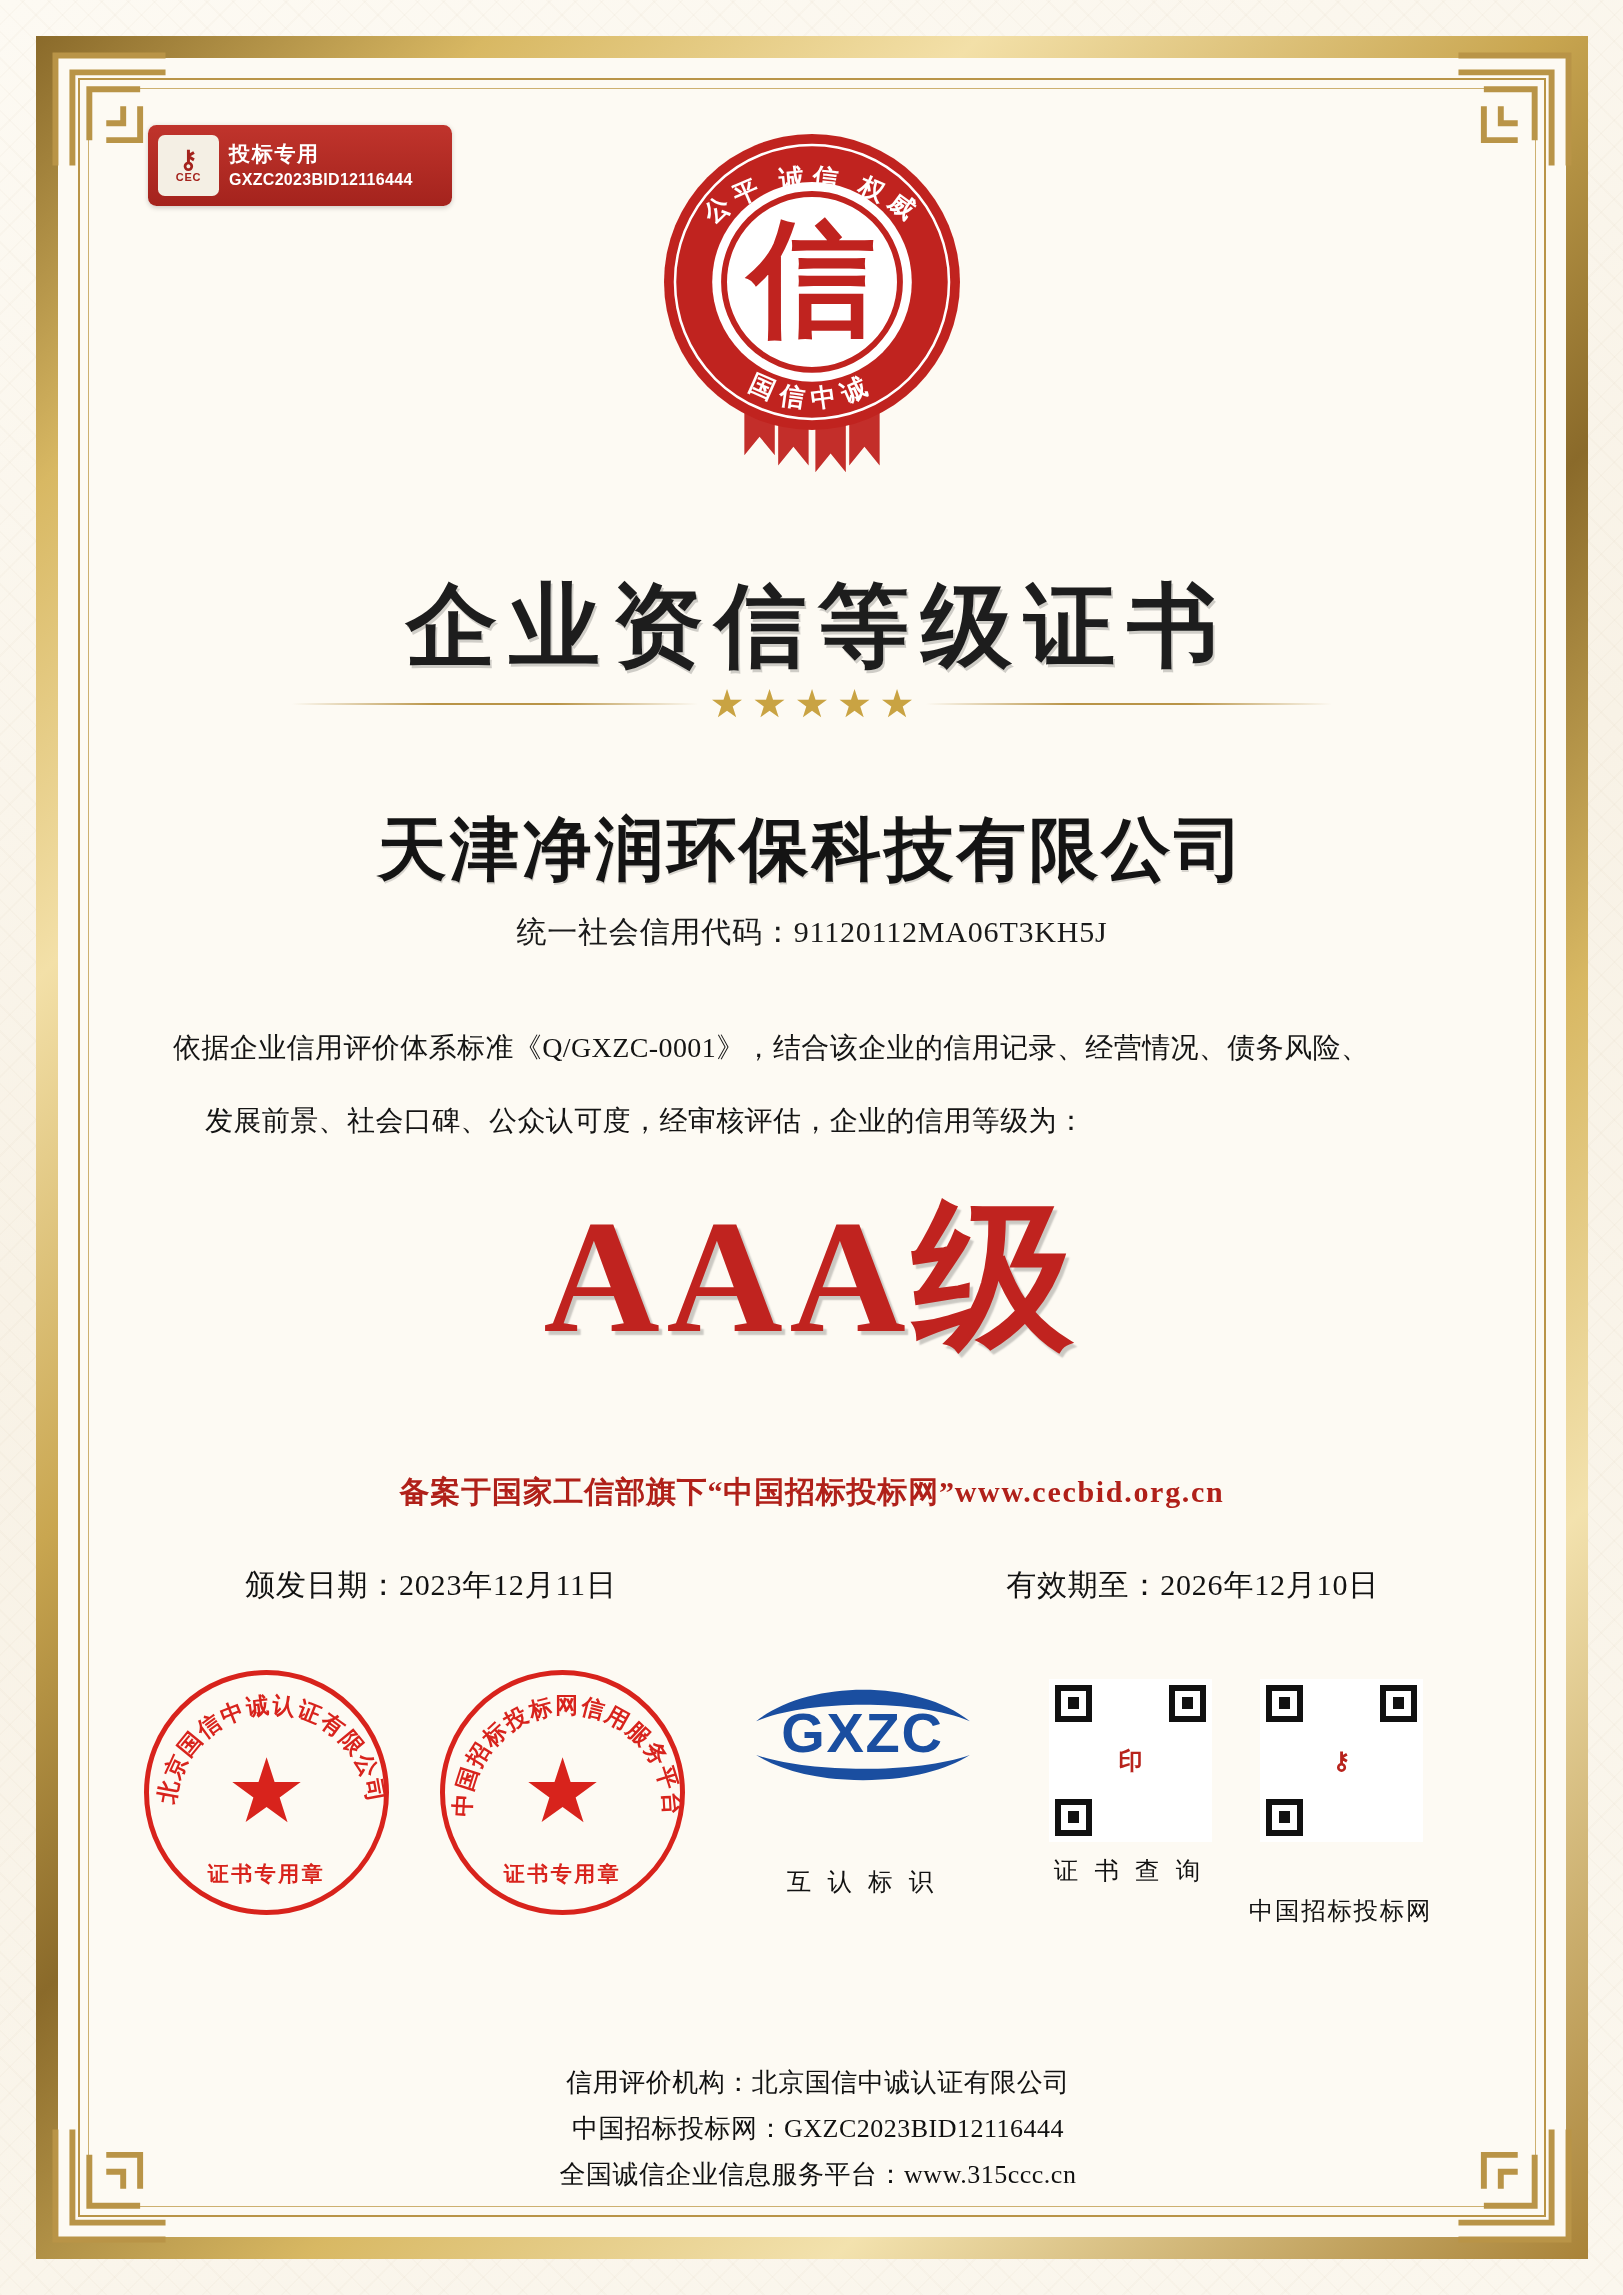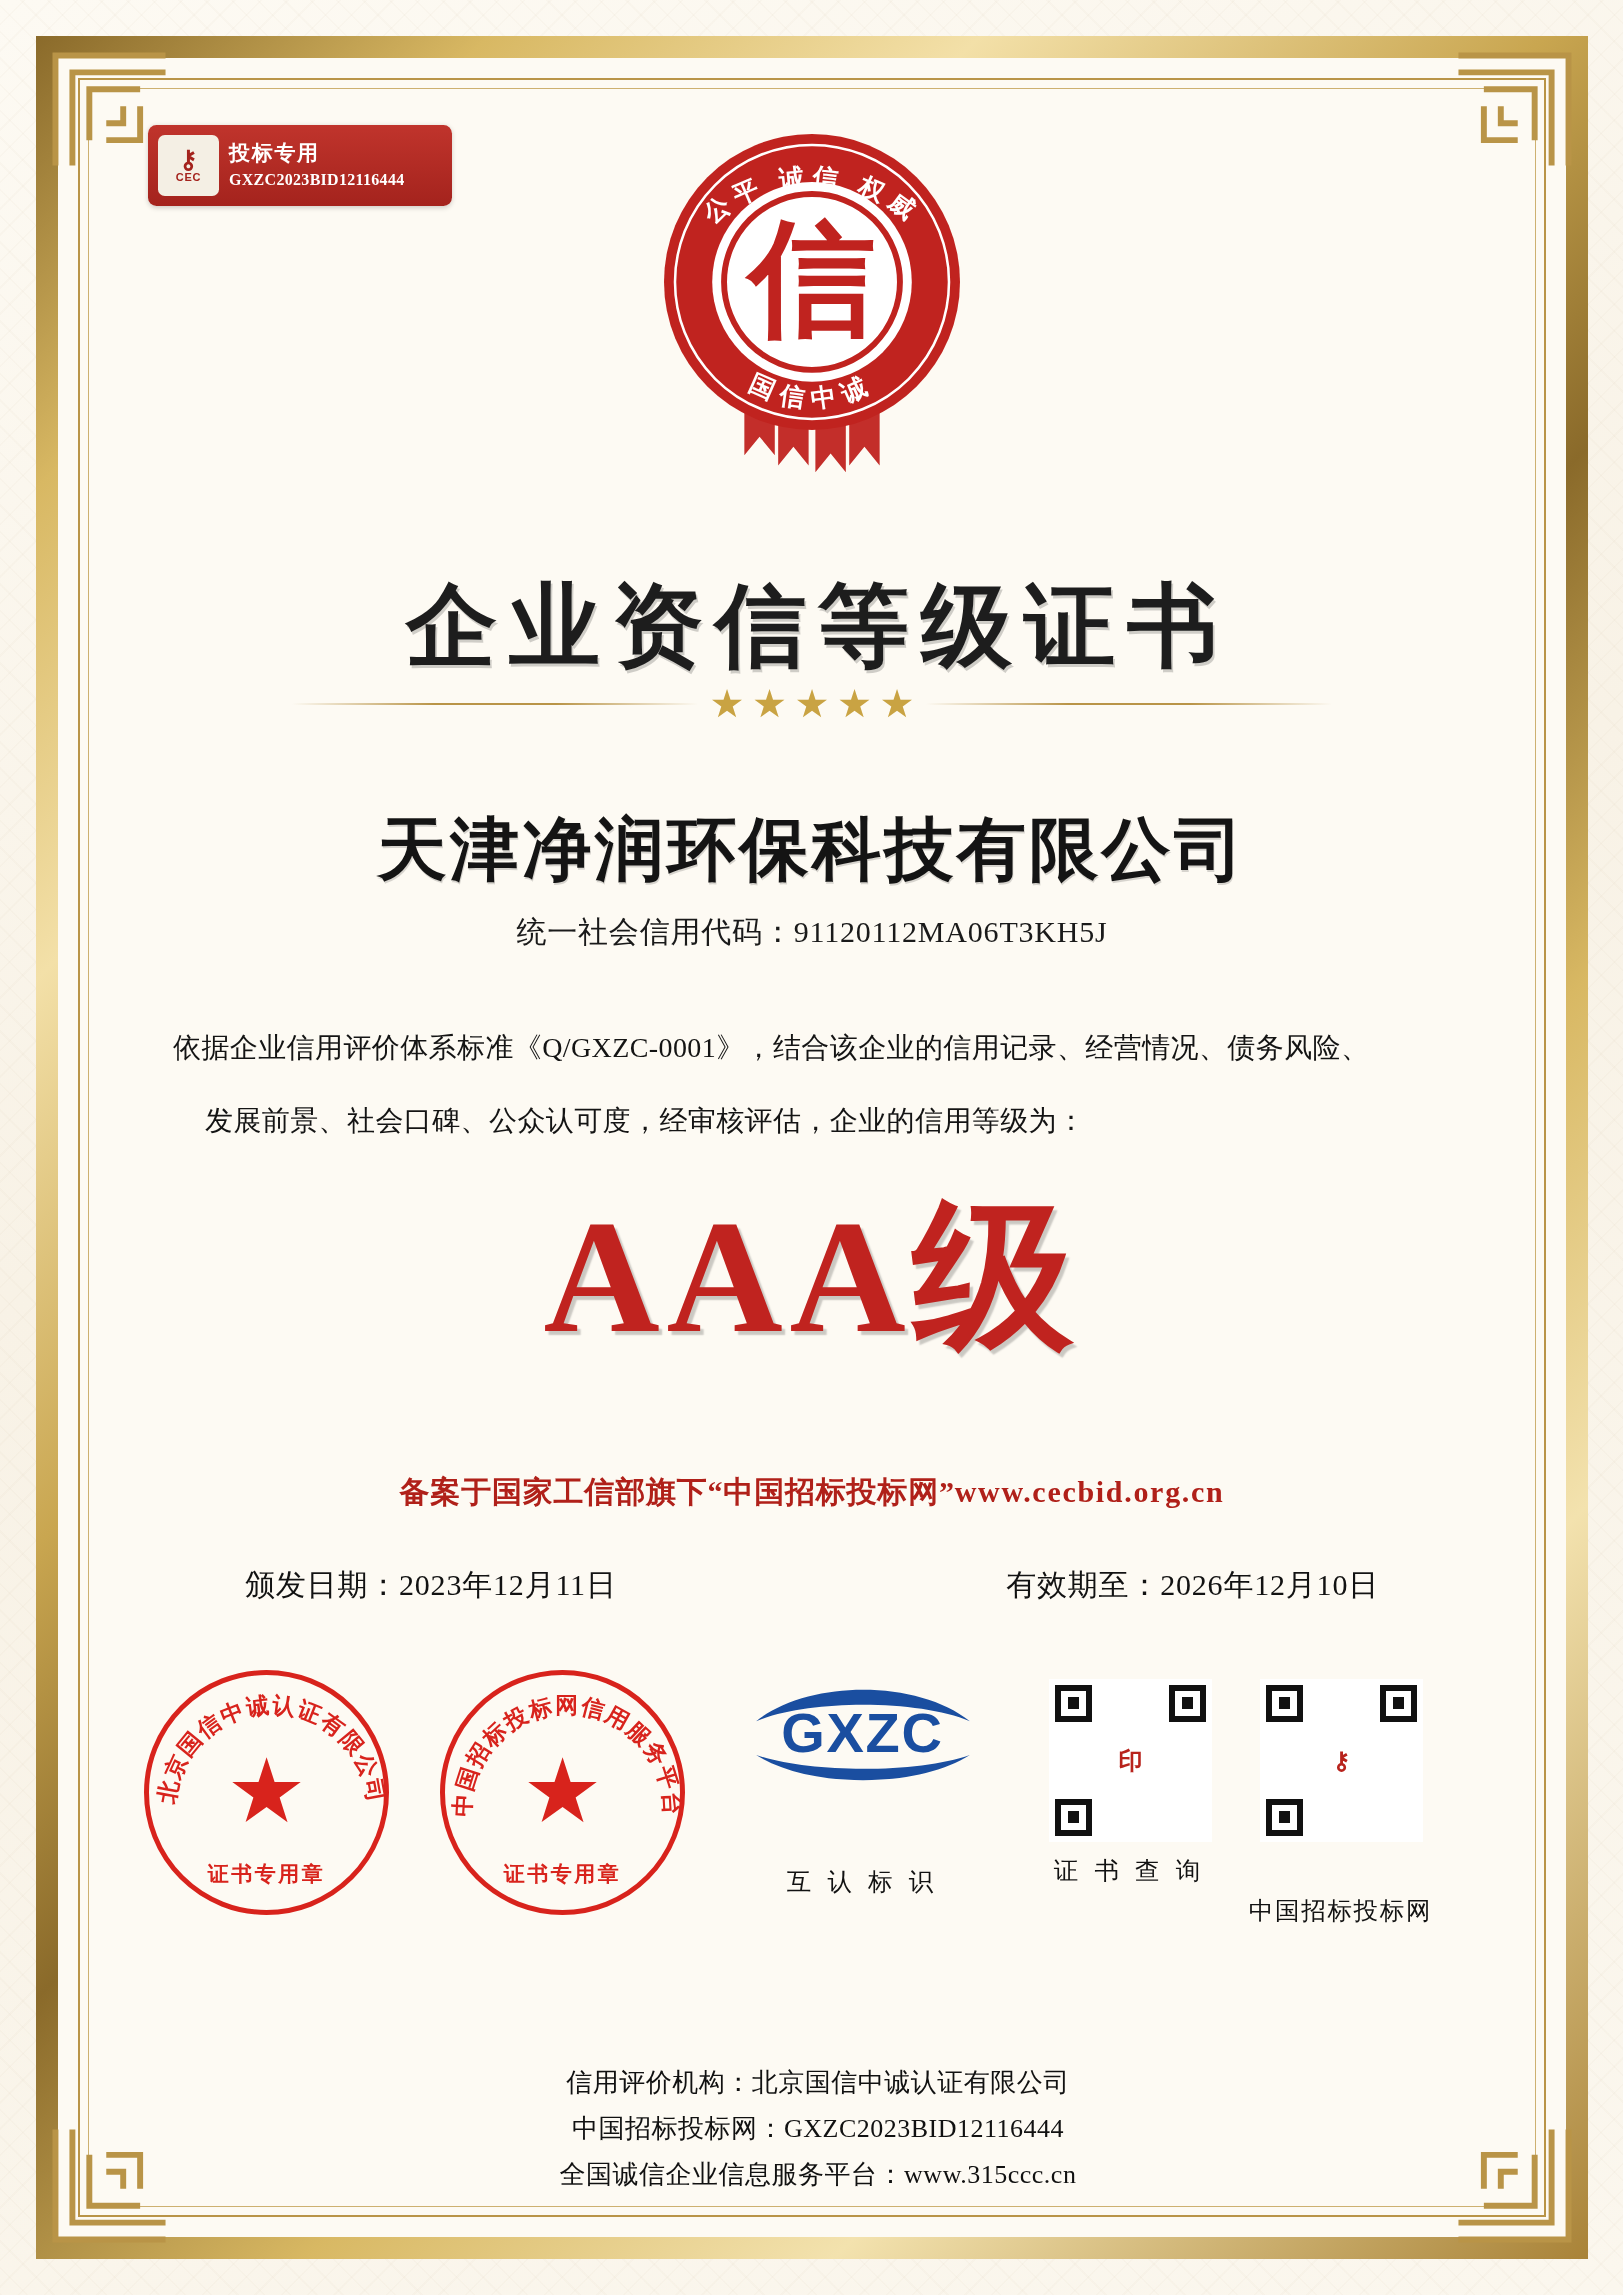--- a/index.html
+++ b/index.html
@@ -95,21 +95,21 @@
   }
   .cec-seal .cec-txt {
     font-size: 11px;
     letter-spacing: 0.8px;
     font-family: "Liberation Sans", sans-serif;
     font-weight: bold;
   }
   .bid-badge .bid-text {
     margin-left: 10px;
     color: #ffffff;
-    font-family: Liberation Serif, serif;
+    font-family: Liberation Sans, sans-serif;
   }
   .bid-badge .bid-title {
     font-size: 21px;
     font-weight: bold;
     letter-spacing: 1.7px;
     line-height: 29px;
   }
   .bid-badge .bid-code {
     font-size: 16px;
     font-weight: bold;

